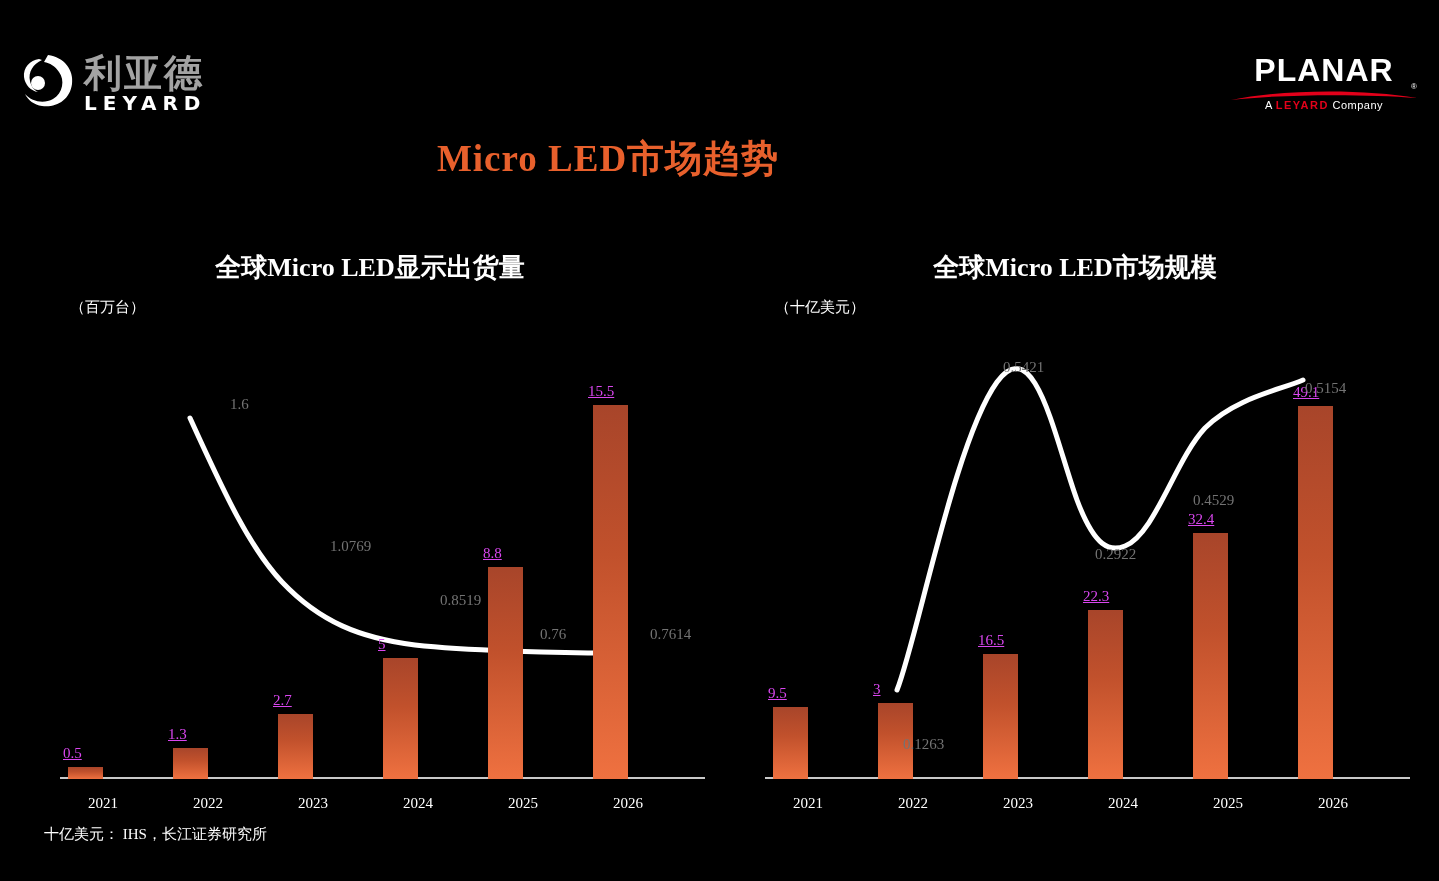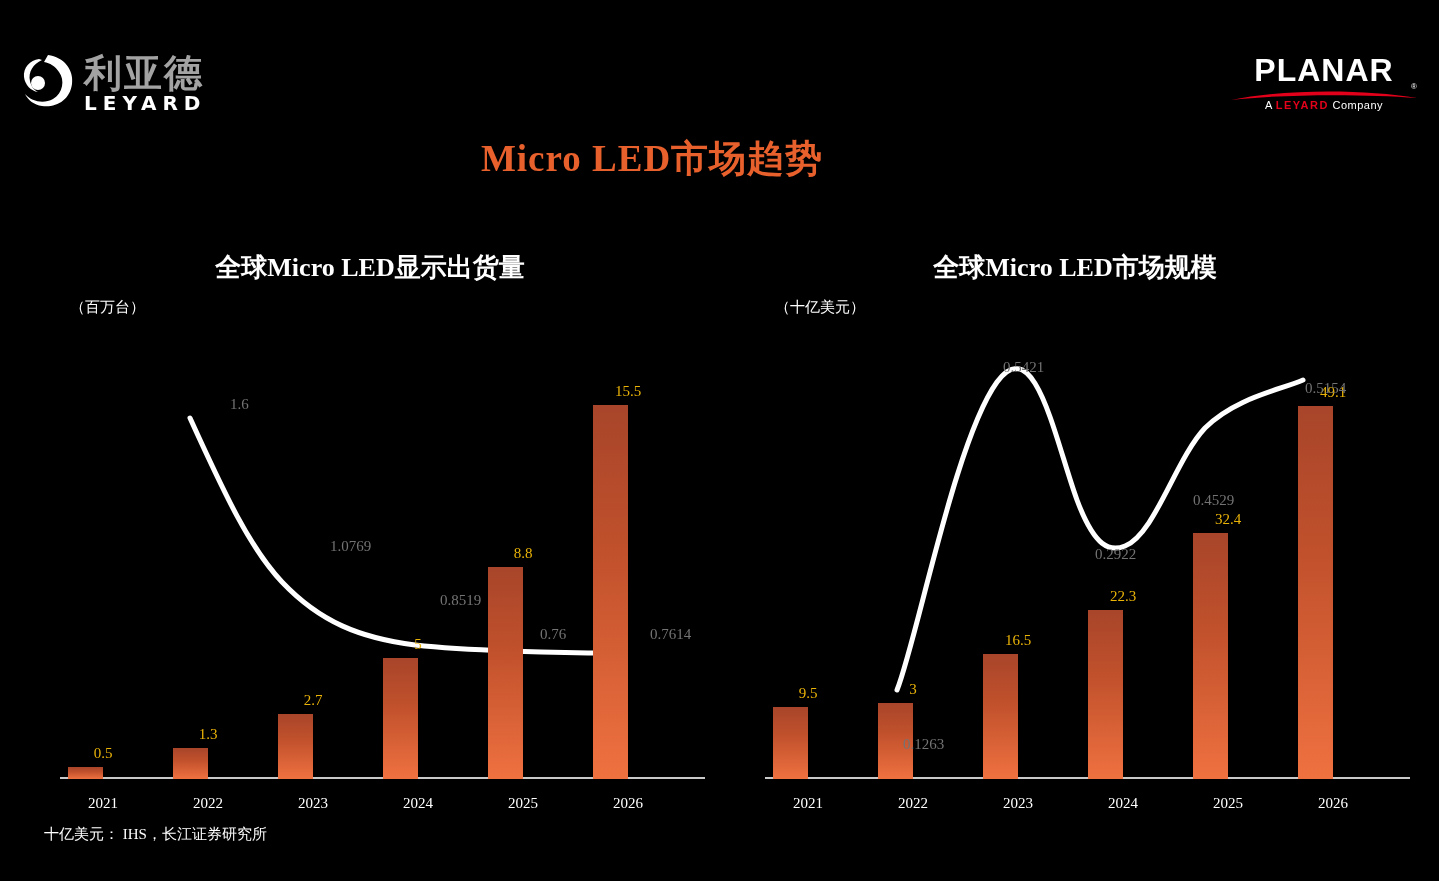--- a/index.html
+++ b/index.html
@@ -25,43 +25,43 @@
   .planar-reg { font-family: "Liberation Sans", sans-serif; font-size: 8px; color: #ffffff;
                 position: absolute; right: 2px; top: 30px; }
   .planar-swoosh { position: absolute; left: 0; top: 36px; width: 190px; height: 14px; }
   .planar-sub { position: absolute; left: 0; top: 47px; width: 190px; text-align: center;
                 font-family: "Liberation Sans", sans-serif; font-size: 11px; color: #ffffff; letter-spacing: 0.5px; }
   .planar-sub .red { color: #e2001a; font-weight: bold; letter-spacing: 1.5px; }
 
   
   .deck-title {
     position: absolute; left: 0; top: 134px; width: 1216px; text-align: center;
-    font-size: 37px; font-weight: bold; color: #e8602c; letter-spacing: 1px; margin-left: 44px;
+    font-size: 37px; font-weight: bold; color: #e8602c; letter-spacing: 1px;
   }
 
   
   .panel { position: absolute; top: 240px; width: 700px; height: 620px; }
   .panel.left  { left: 20px; }
   .panel.right { left: 725px; }
 
   .panel-title { position: absolute; top: 10px; width: 700px; text-align: center;
                  font-size: 26px; font-weight: bold; color: #ffffff; }
   .panel-unit  { position: absolute; top: 58px; left: 50px; font-size: 15px; color: #ffffff; }
   .panel-source{ position: absolute; top: 585px; left: 24px; font-size: 15px; color: #ffffff; }
 
   .plot { position: absolute; left: 0; top: 80px; width: 700px; height: 500px; }
   .axis-line { position: absolute; left: 40px; bottom: 41px; width: 645px; height: 2px; background: #c9c9c9; }
 
   .bar {
     position: absolute; width: 35px;
     background: linear-gradient(to bottom, #a8452a 0%, #c1512c 40%, #ef7140 100%);
   }
   .bar-label {
-    position: absolute; font-size: 15px; color: #eab308; text-align: center;
-    width: 80px; margin-left: -22px;
+    position: absolute; font-size: 15px; color: #d946ef; text-align: left;
+    width: 80px; margin-left: -22px; text-decoration: underline;
   }
   .cat-label {
     position: absolute; bottom: 8px; font-size: 15px; color: #ffffff;
     text-align: center; width: 80px; margin-left: -22px;
   }
   .line-svg { position: absolute; left: 0; top: 0; width: 700px; height: 500px; }
   .line-label { position: absolute; font-size: 15px; color: #737373; white-space: nowrap; }
 </style>
 </head>
 <body>

